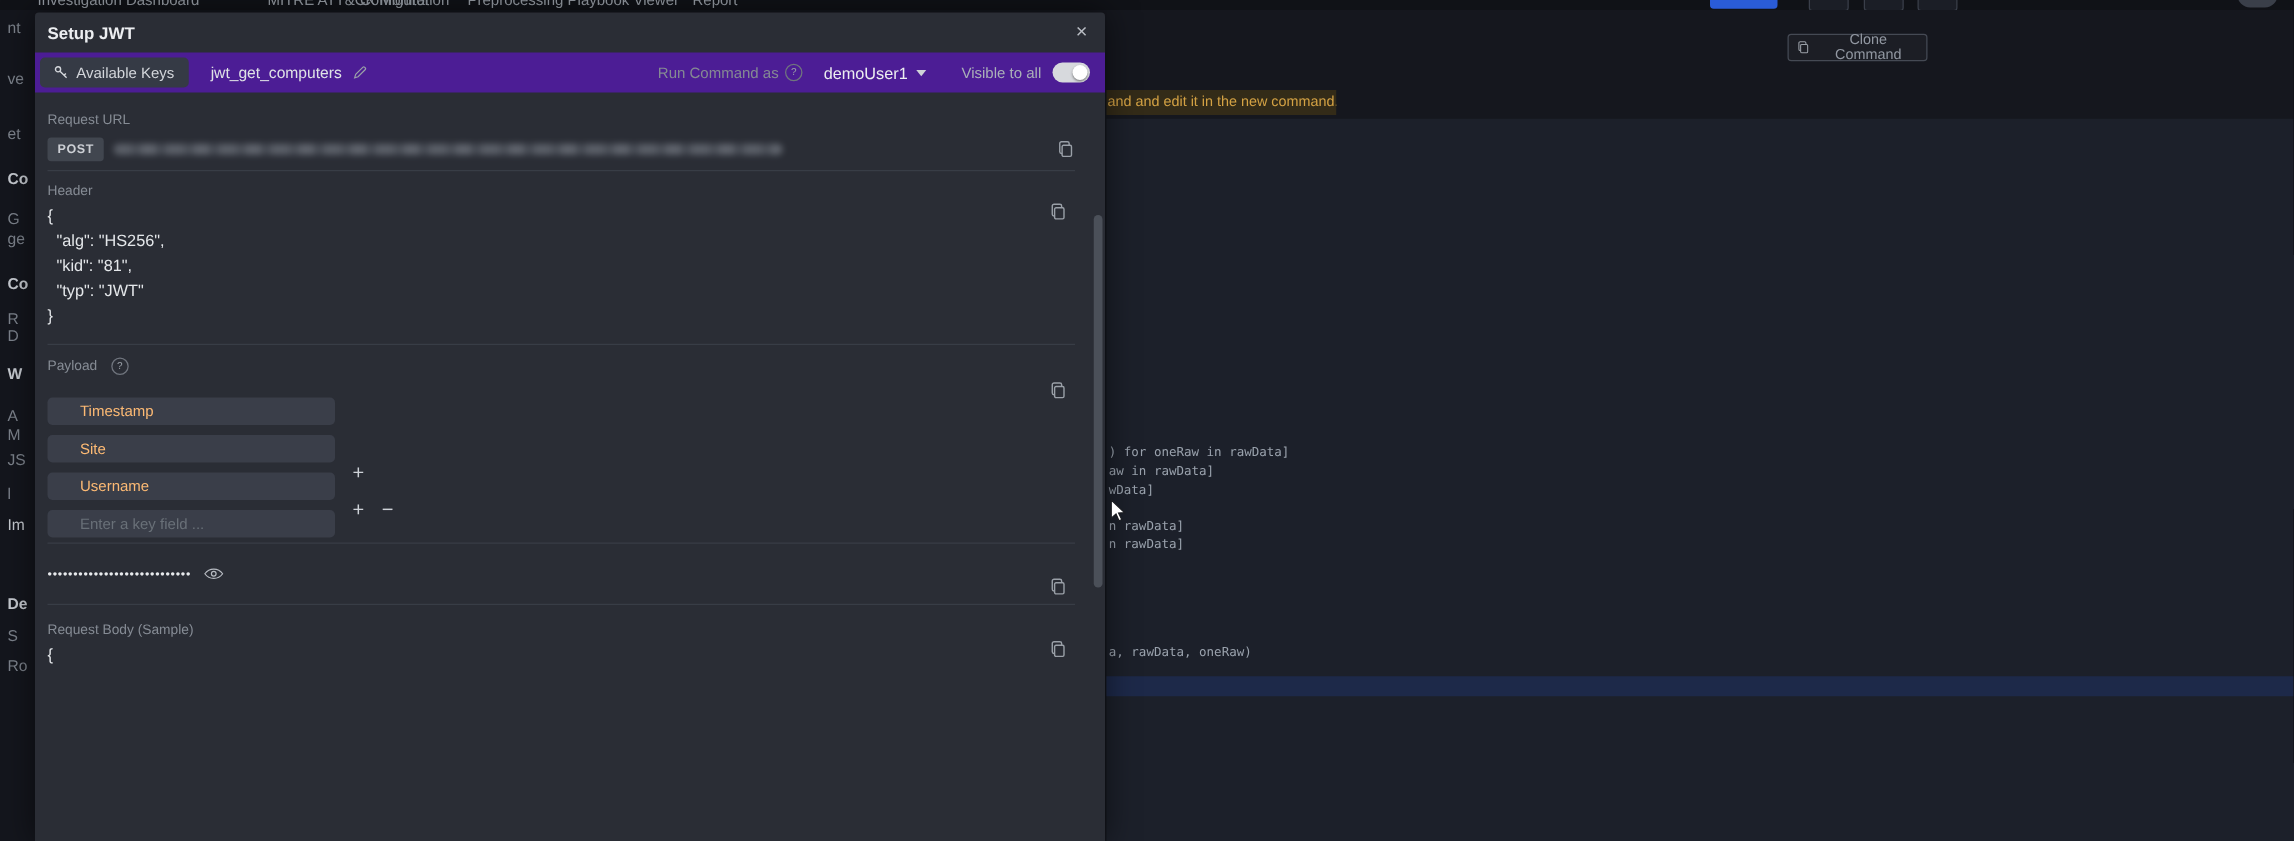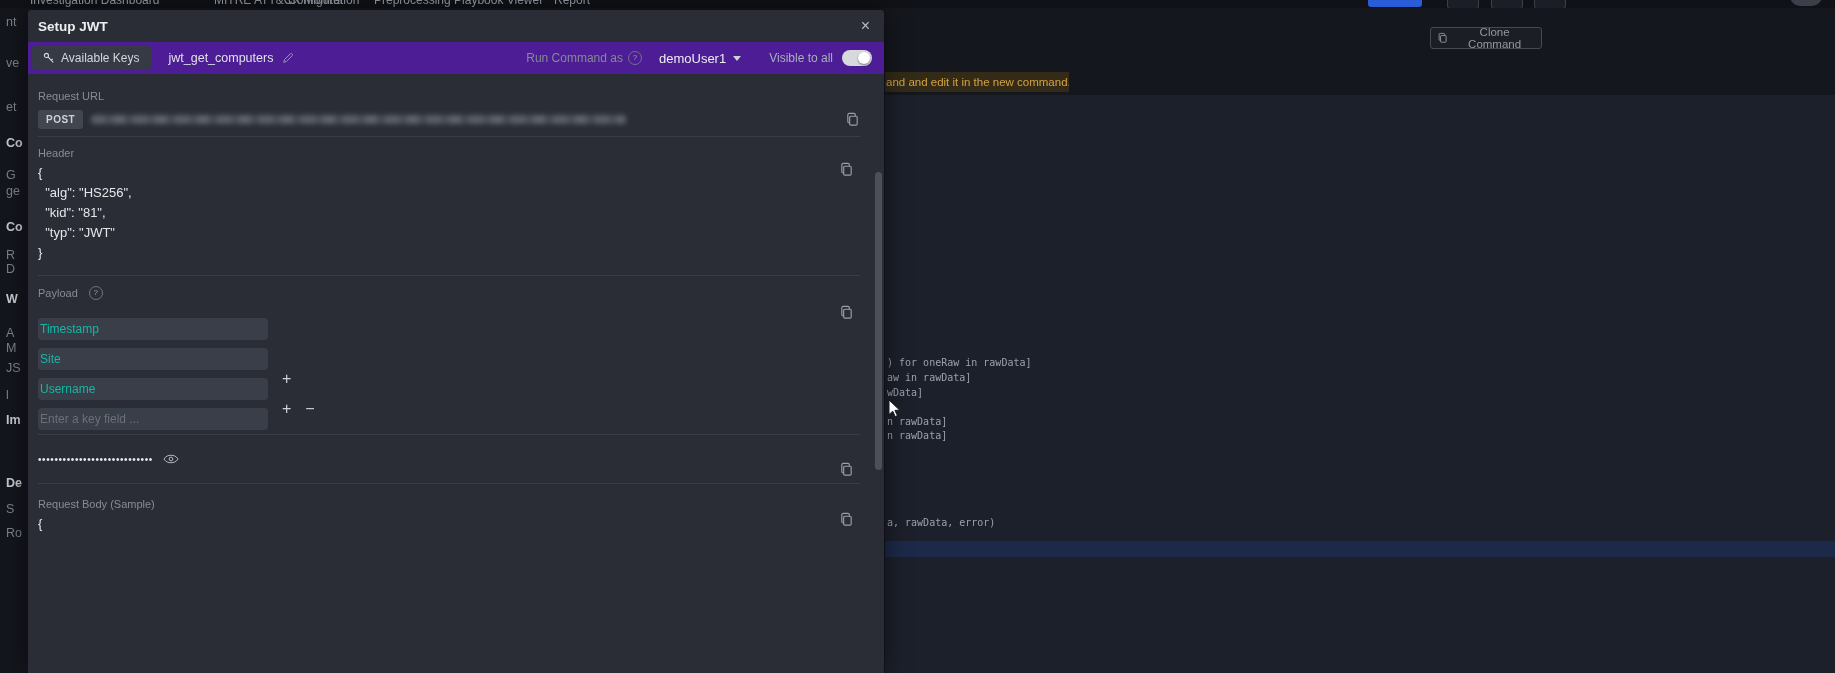--- a/index.html
+++ b/index.html
@@ -77,21 +77,21 @@
   .hkey-value{margin-top:5px;font-size:13px;color:#e9ebee;}
 
   .sec-header{padding:10px 0 12px;}
   .json-block{margin-top:4px;}
   .json-line{font-size:13px;line-height:20px;color:#e4e7ea;white-space:pre;}
 
   .sec-payload{padding:10px 0 14px;}
   .payload-label-row{display:flex;align-items:center;gap:6px;}
   .p-row{display:flex;align-items:center;margin-top:8px;height:22px;}
   .field{width:230px;height:22px;box-sizing:border-box;background:#3a3e49;border:none;border-radius:4px;
-         color:#14b8a6;font-size:12px;font-family:"Liberation Sans",sans-serif;padding:0 2px;outline:none;margin-top:19px;}
+         color:#fdba74;font-size:12px;font-family:"Liberation Sans",sans-serif;padding:0 26px;outline:none;margin-top:19px;}
   .field::placeholder{color:#697078;}
   .pm{margin-left:14px;font-size:16px;color:#ced2d8;cursor:pointer;line-height:16px;}
 
   .sec-secret{padding:10px 0 16px;}
   .secret-row{display:flex;align-items:center;margin-top:6px;height:16px;}
   .dots{font-size:10px;letter-spacing:.6px;color:#e8eaed;}
   .eye{margin-left:10px;display:inline-flex;cursor:pointer;}
   .eye-ic{fill:none;stroke:#b6bac1;stroke-width:1.1;}
 
   .sec-body{padding:14px 0 0;border-bottom:none;}
@@ -148,21 +148,21 @@
         <span class="frag" style="top: 284px; font-weight: 700; color: rgb(198, 202, 208);">W</span>
 
         <span class="frag" style="top: 318px;">A</span>
 
         <span class="frag" style="top: 333px;">M</span>
 
         <span class="frag" style="top: 353px;">JS</span>
 
         <span class="frag" style="top: 380px;">l</span>
 
-        <span class="frag" style="top: 405px; font-weight: 700; color: rgb(198, 202, 208);">Im</span>
+        <span class="frag" style="top: 405px; font-weight: 400; color: rgb(198, 202, 208);">Im</span>
 
         <span class="frag" style="top: 468px; font-weight: 700; color: rgb(198, 202, 208);">De</span>
 
         <span class="frag" style="top: 494px;">S</span>
 
         <span class="frag" style="top: 518px;">Ro</span>
       </div>
   </div>
 
   <div class="right-panel">
@@ -183,21 +183,21 @@
           <div class="code-line" style="top: 262px;">) for oneRaw in rawData]</div>
 
           <div class="code-line" style="top: 277px;">aw in rawData]</div>
 
           <div class="code-line" style="top: 292px;">wData]</div>
 
           <div class="code-line" style="top: 321px;">n rawData]</div>
 
           <div class="code-line" style="top: 335px;">n rawData]</div>
 
-          <div class="code-line" style="top: 422px;">a, rawData, error)</div>
+          <div class="code-line" style="top: 422px;">a, rawData, oneRaw)</div>
         </div>
     </div>
     <svg class="cursor" width="14" height="19" viewBox="0 0 14 19">
       <polygon points="1,1 1,15.5 4.8,12.2 7.2,17.6 9.4,16.6 6.9,11.4 11.6,11.1" fill="#ffffff" stroke="#1b1d22" stroke-width="1"></polygon>
     </svg>
   </div>
 
   <div class="modal">
     <div class="m-header">
       <span class="m-title">Setup JWT</span>

